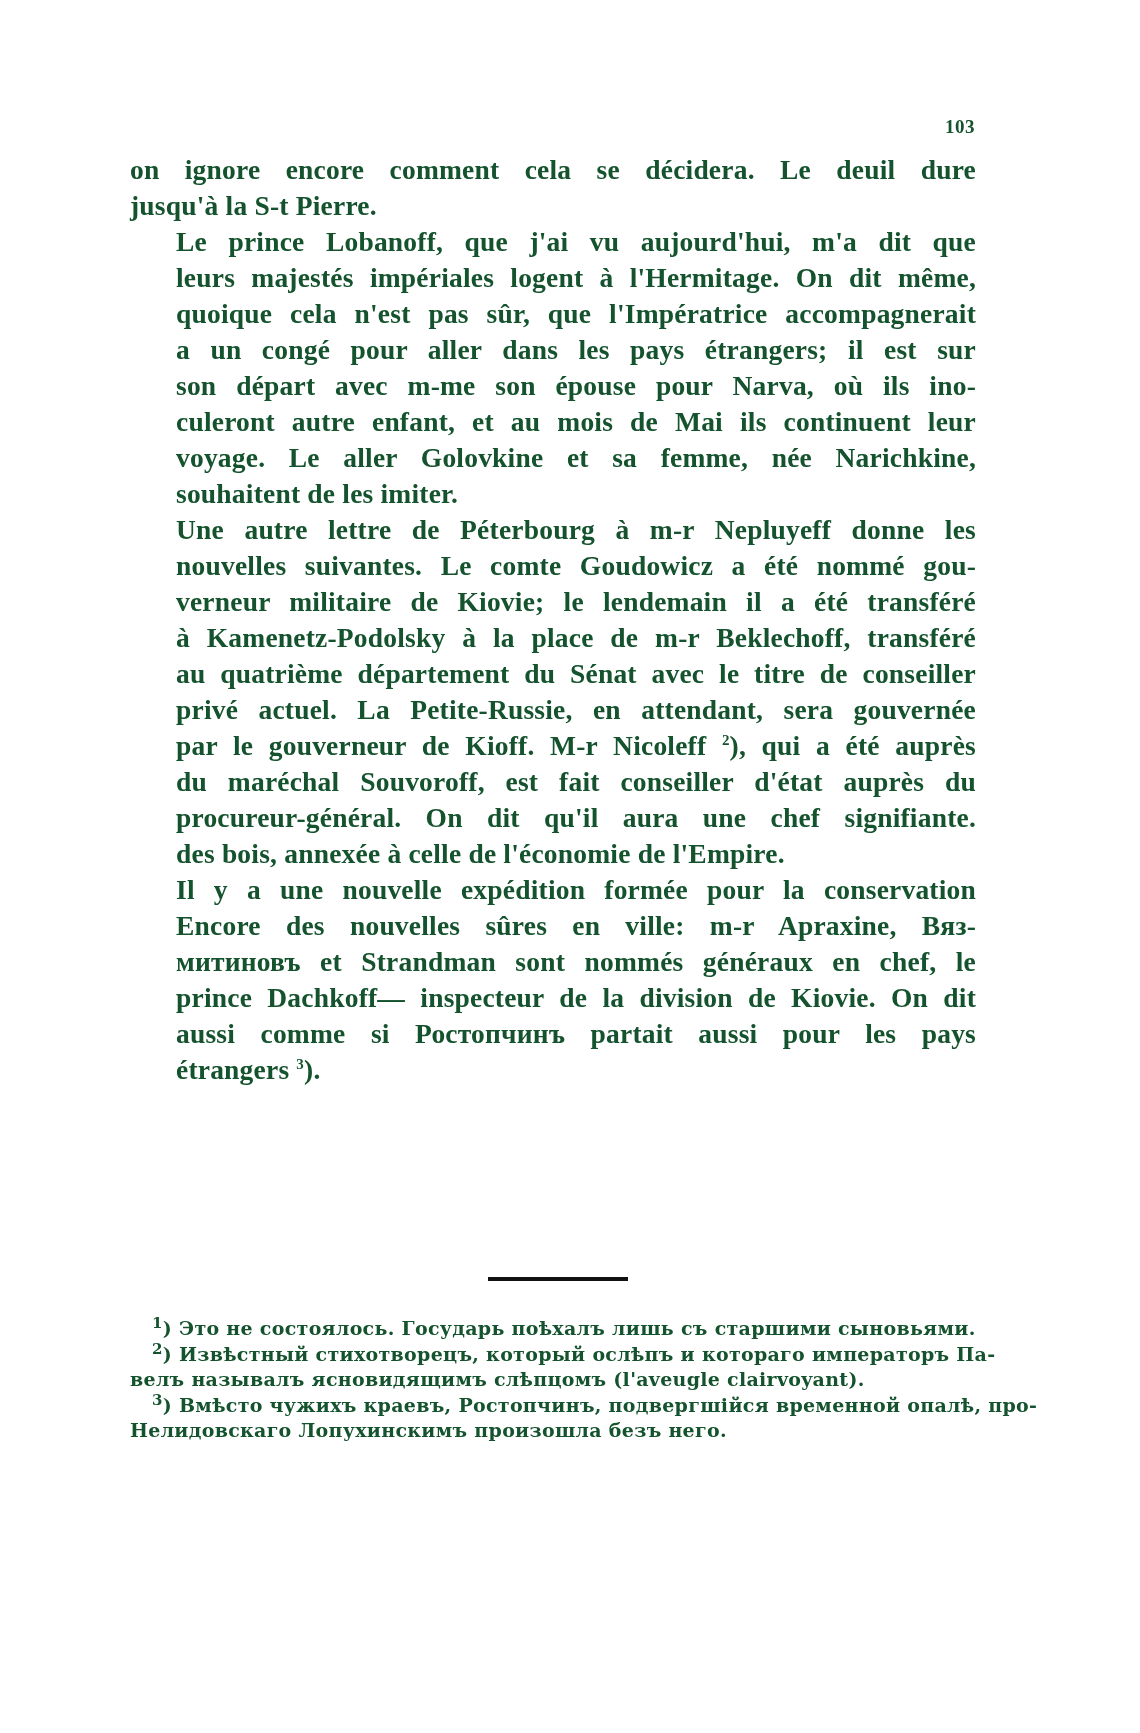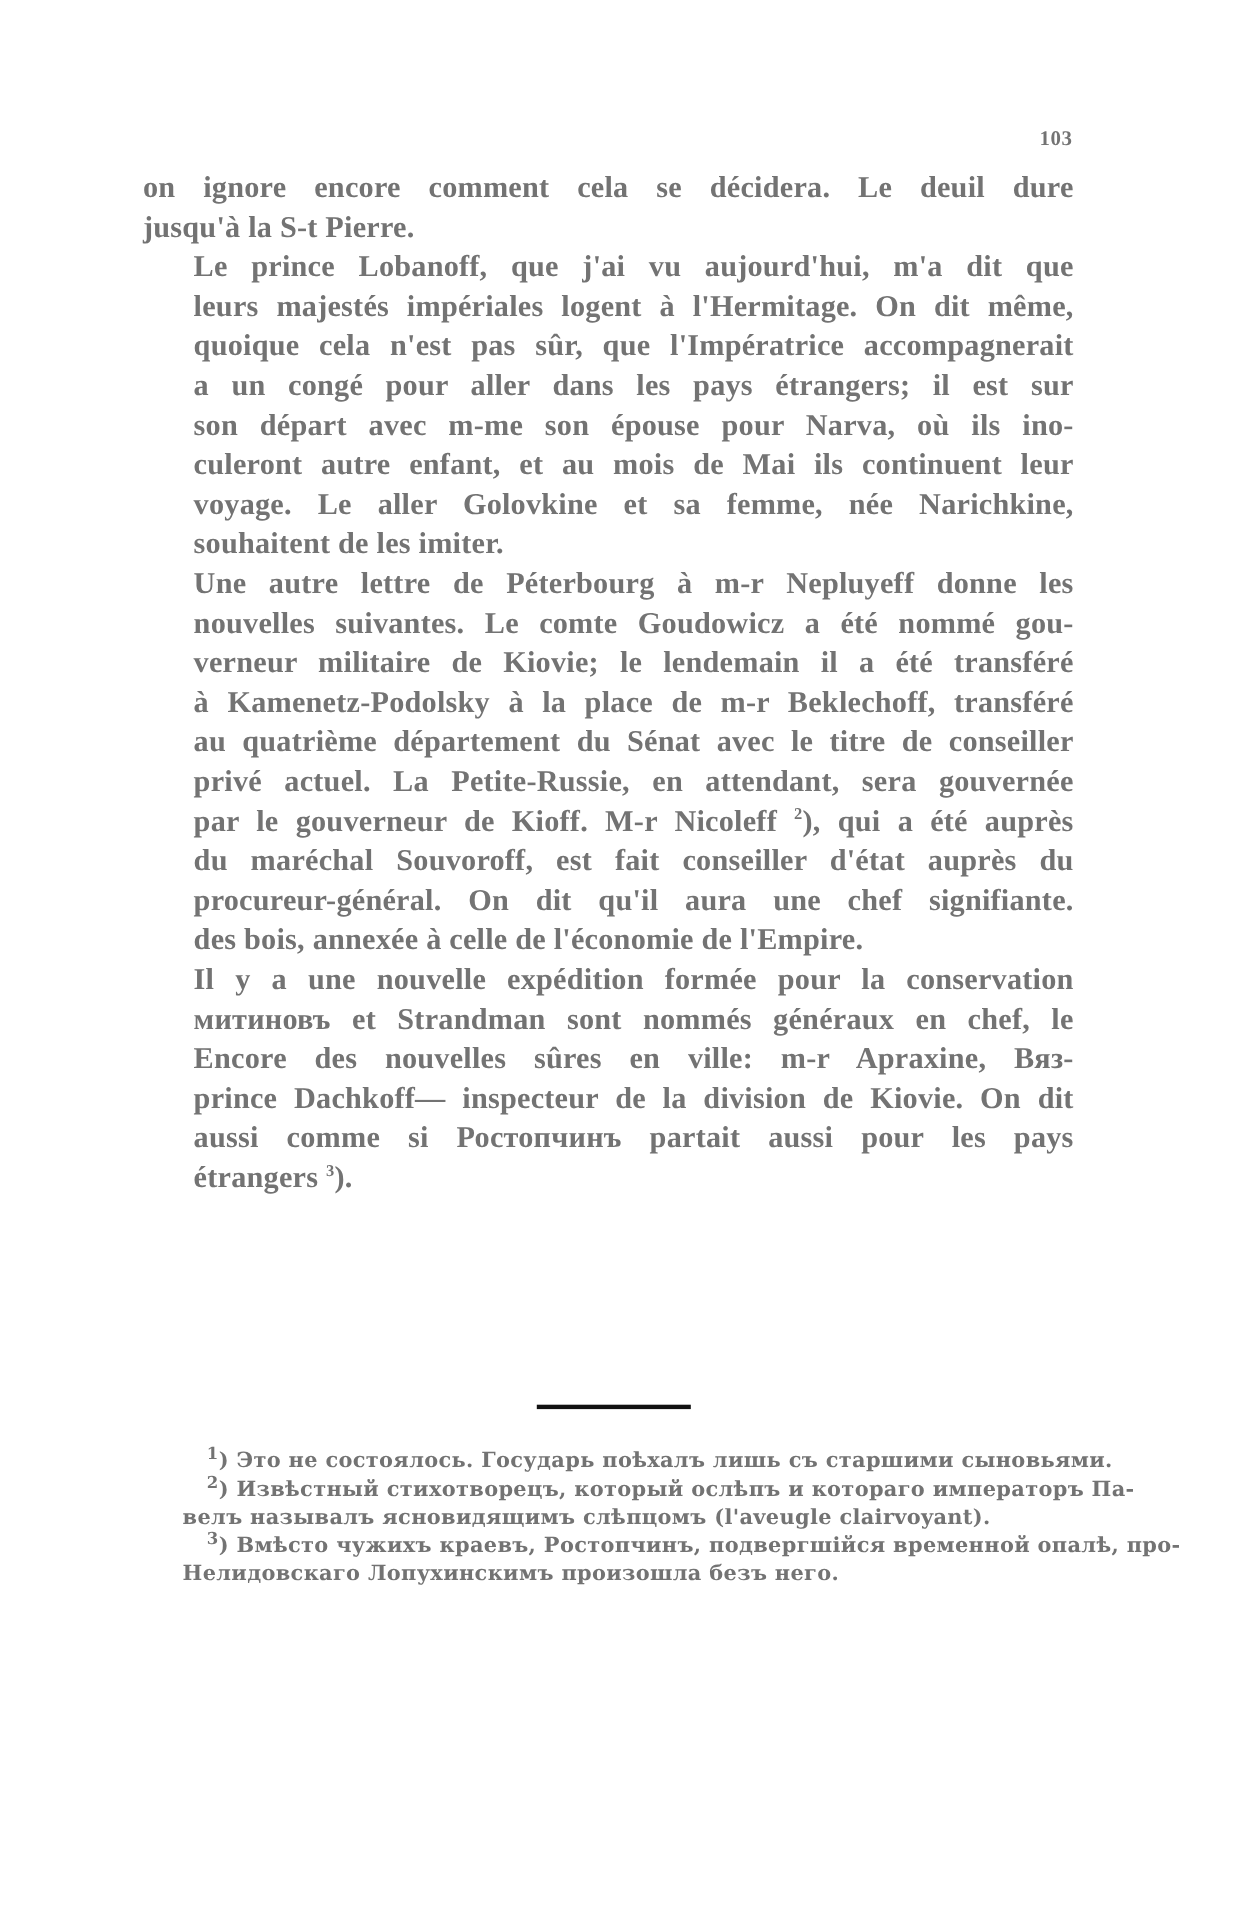--- a/index.html
+++ b/index.html
@@ -1,19 +1,19 @@
 <!DOCTYPE html>
 <html><head>
 <meta charset="utf-8">
 <style>
   html, body { margin: 0; padding: 0; background: #ffffff; }
   body { width: 1140px; height: 1733px; position: relative; overflow: hidden; }
   .page {
     position: absolute; left: 0; top: 0; width: 977px; height: 1733px;
-    background: #ffffff; color: #737373;
+    background: #ffffff; color: #14532d;
     font-family: "Liberation Serif", "DejaVu Serif", serif;
   }
   .page-number {
     position: absolute; top: 116px; left: 935px; width: 40px; text-align: right;
     font-size: 19px; font-weight: bold; letter-spacing: 0.5px;
   }
   .body-text {
     position: absolute; left: 130px; top: 152px; width: 846px;
     font-size: 27.5px; line-height: 36px; font-weight: bold;
     text-align: justify; letter-spacing: 0.2px;
@@ -25,21 +25,21 @@
   sup.fn { font-size: 15px; vertical-align: super; line-height: 0; }
   .divider {
     position: absolute; left: 488px; top: 1277px; width: 140px; height: 4px; background: #111111;
   }
   .footnotes {
     position: absolute; left: 130px; top: 1316px; width: 846px;
     font-size: 19px; line-height: 25.5px; font-weight: bold;
     font-family: "DejaVu Serif", "Liberation Serif", serif;
     letter-spacing: 0.3px;
   }
-  .footnotes .fn-line { display: block; white-space: nowrap; text-align: justify; text-align-last: justify; margin-left: 36px; }
+  .footnotes .fn-line { display: block; white-space: nowrap; text-align: justify; text-align-last: justify; }
   .footnotes .fn-line.first { padding-left: 22px; }
   .footnotes .fn-line.last { text-align-last: left; }
 </style>
 </head>
 <body>
 
 <div class="page">
 
   <div class="page-number">103</div>
 
@@ -65,22 +65,22 @@
       <span class="line">à Kamenetz-Podolsky à la place de m-r Beklechoff, transféré</span>
       <span class="line">au quatrième département du Sénat avec le titre de conseiller</span>
       <span class="line">privé actuel. La Petite-Russie, en attendant, sera gouvernée</span>
       <span class="line"><span>par le gouverneur de Kioff. M-r Nicoleff</span> <sup class="fn">2</sup><span>), qui a été auprès</span></span>
       <span class="line">du maréchal Souvoroff, est fait conseiller d'état auprès du</span>
       <span class="line">procureur-général. On dit qu'il aura une chef signifiante.</span>
       <span class="line last">des bois, annexée à celle de l'économie de l'Empire.</span>
       <span class="line">Il y a une nouvelle expédition formée pour la conservation</span>
     </p>
     <p class="indent">
+      <span class="line">Encore des nouvelles sûres en ville: m-r Apraxine, Вяз-</span>
       <span class="line">митиновъ et Strandman sont nommés généraux en chef, le</span>
-      <span class="line">Encore des nouvelles sûres en ville: m-r Apraxine, Вяз-</span>
       <span class="line">prince Dachkoff— inspecteur de la division de Kiovie. On dit</span>
       <span class="line">aussi comme si Ростопчинъ partait aussi pour les pays</span>
       <span class="line last"><span>étrangers</span> <sup class="fn">3</sup><span>).</span></span>
     </p>
   </div>
 
   <div class="divider"></div>
 
   <div class="footnotes">
     <div>

